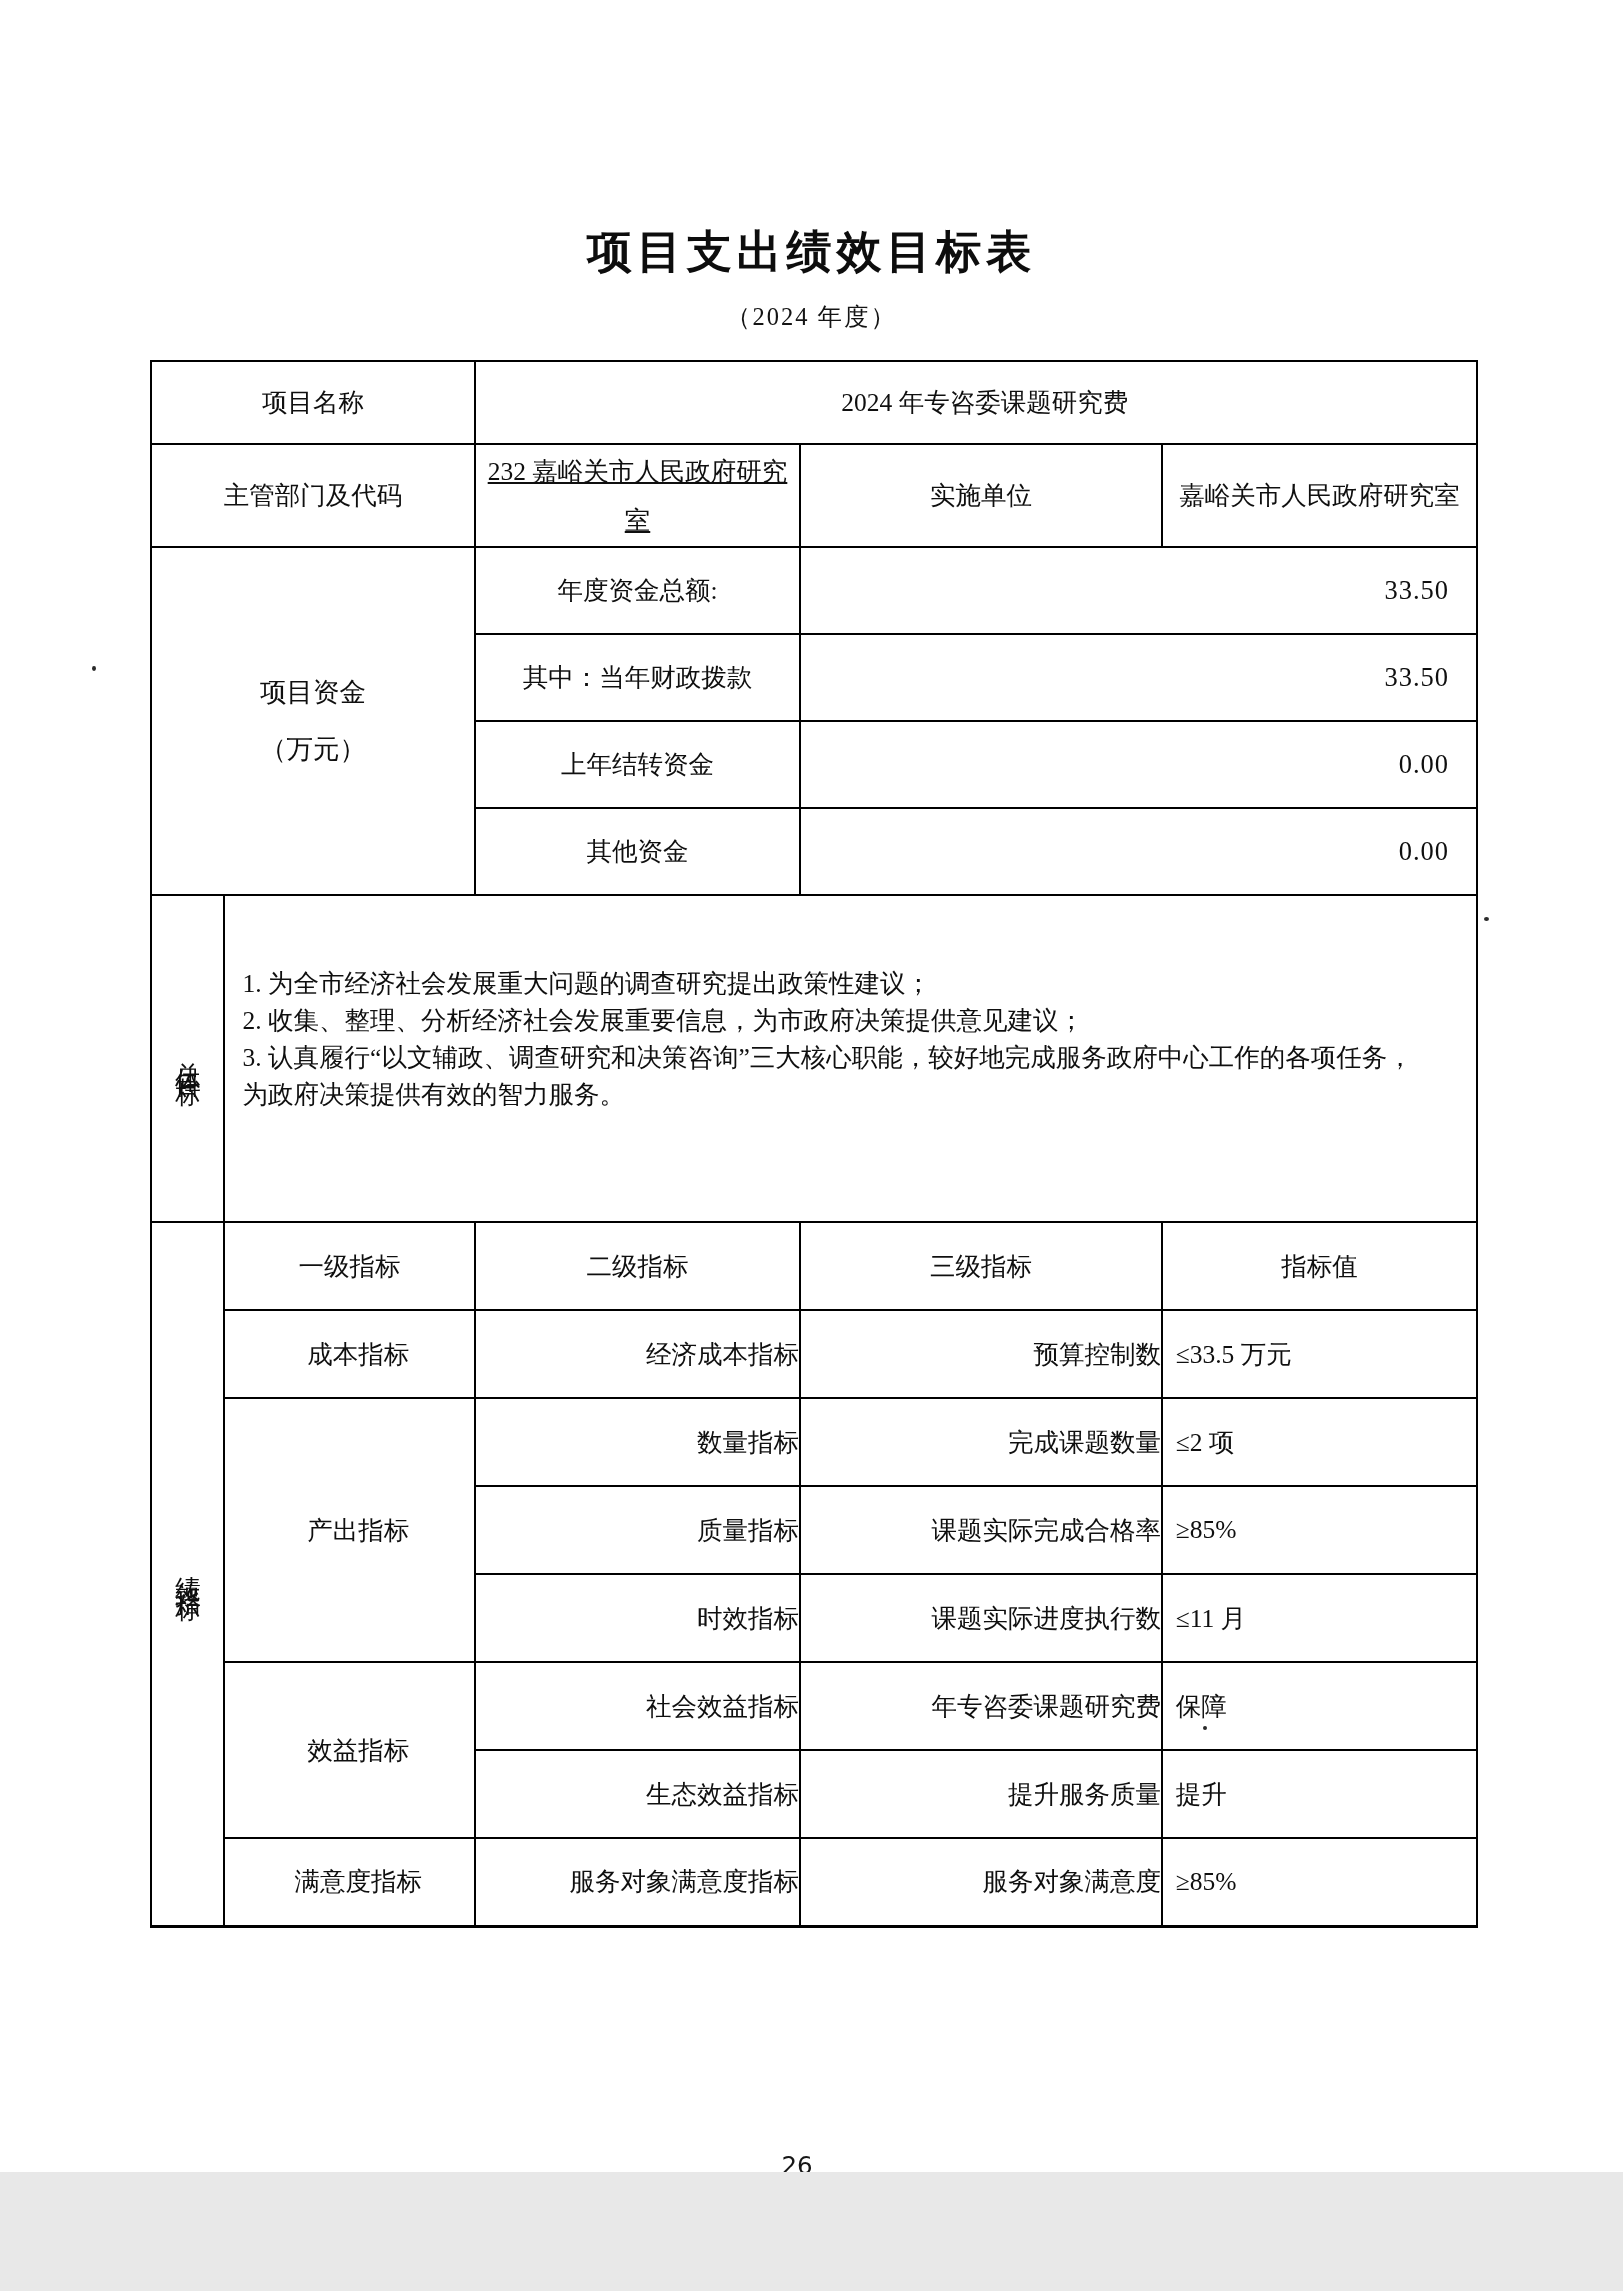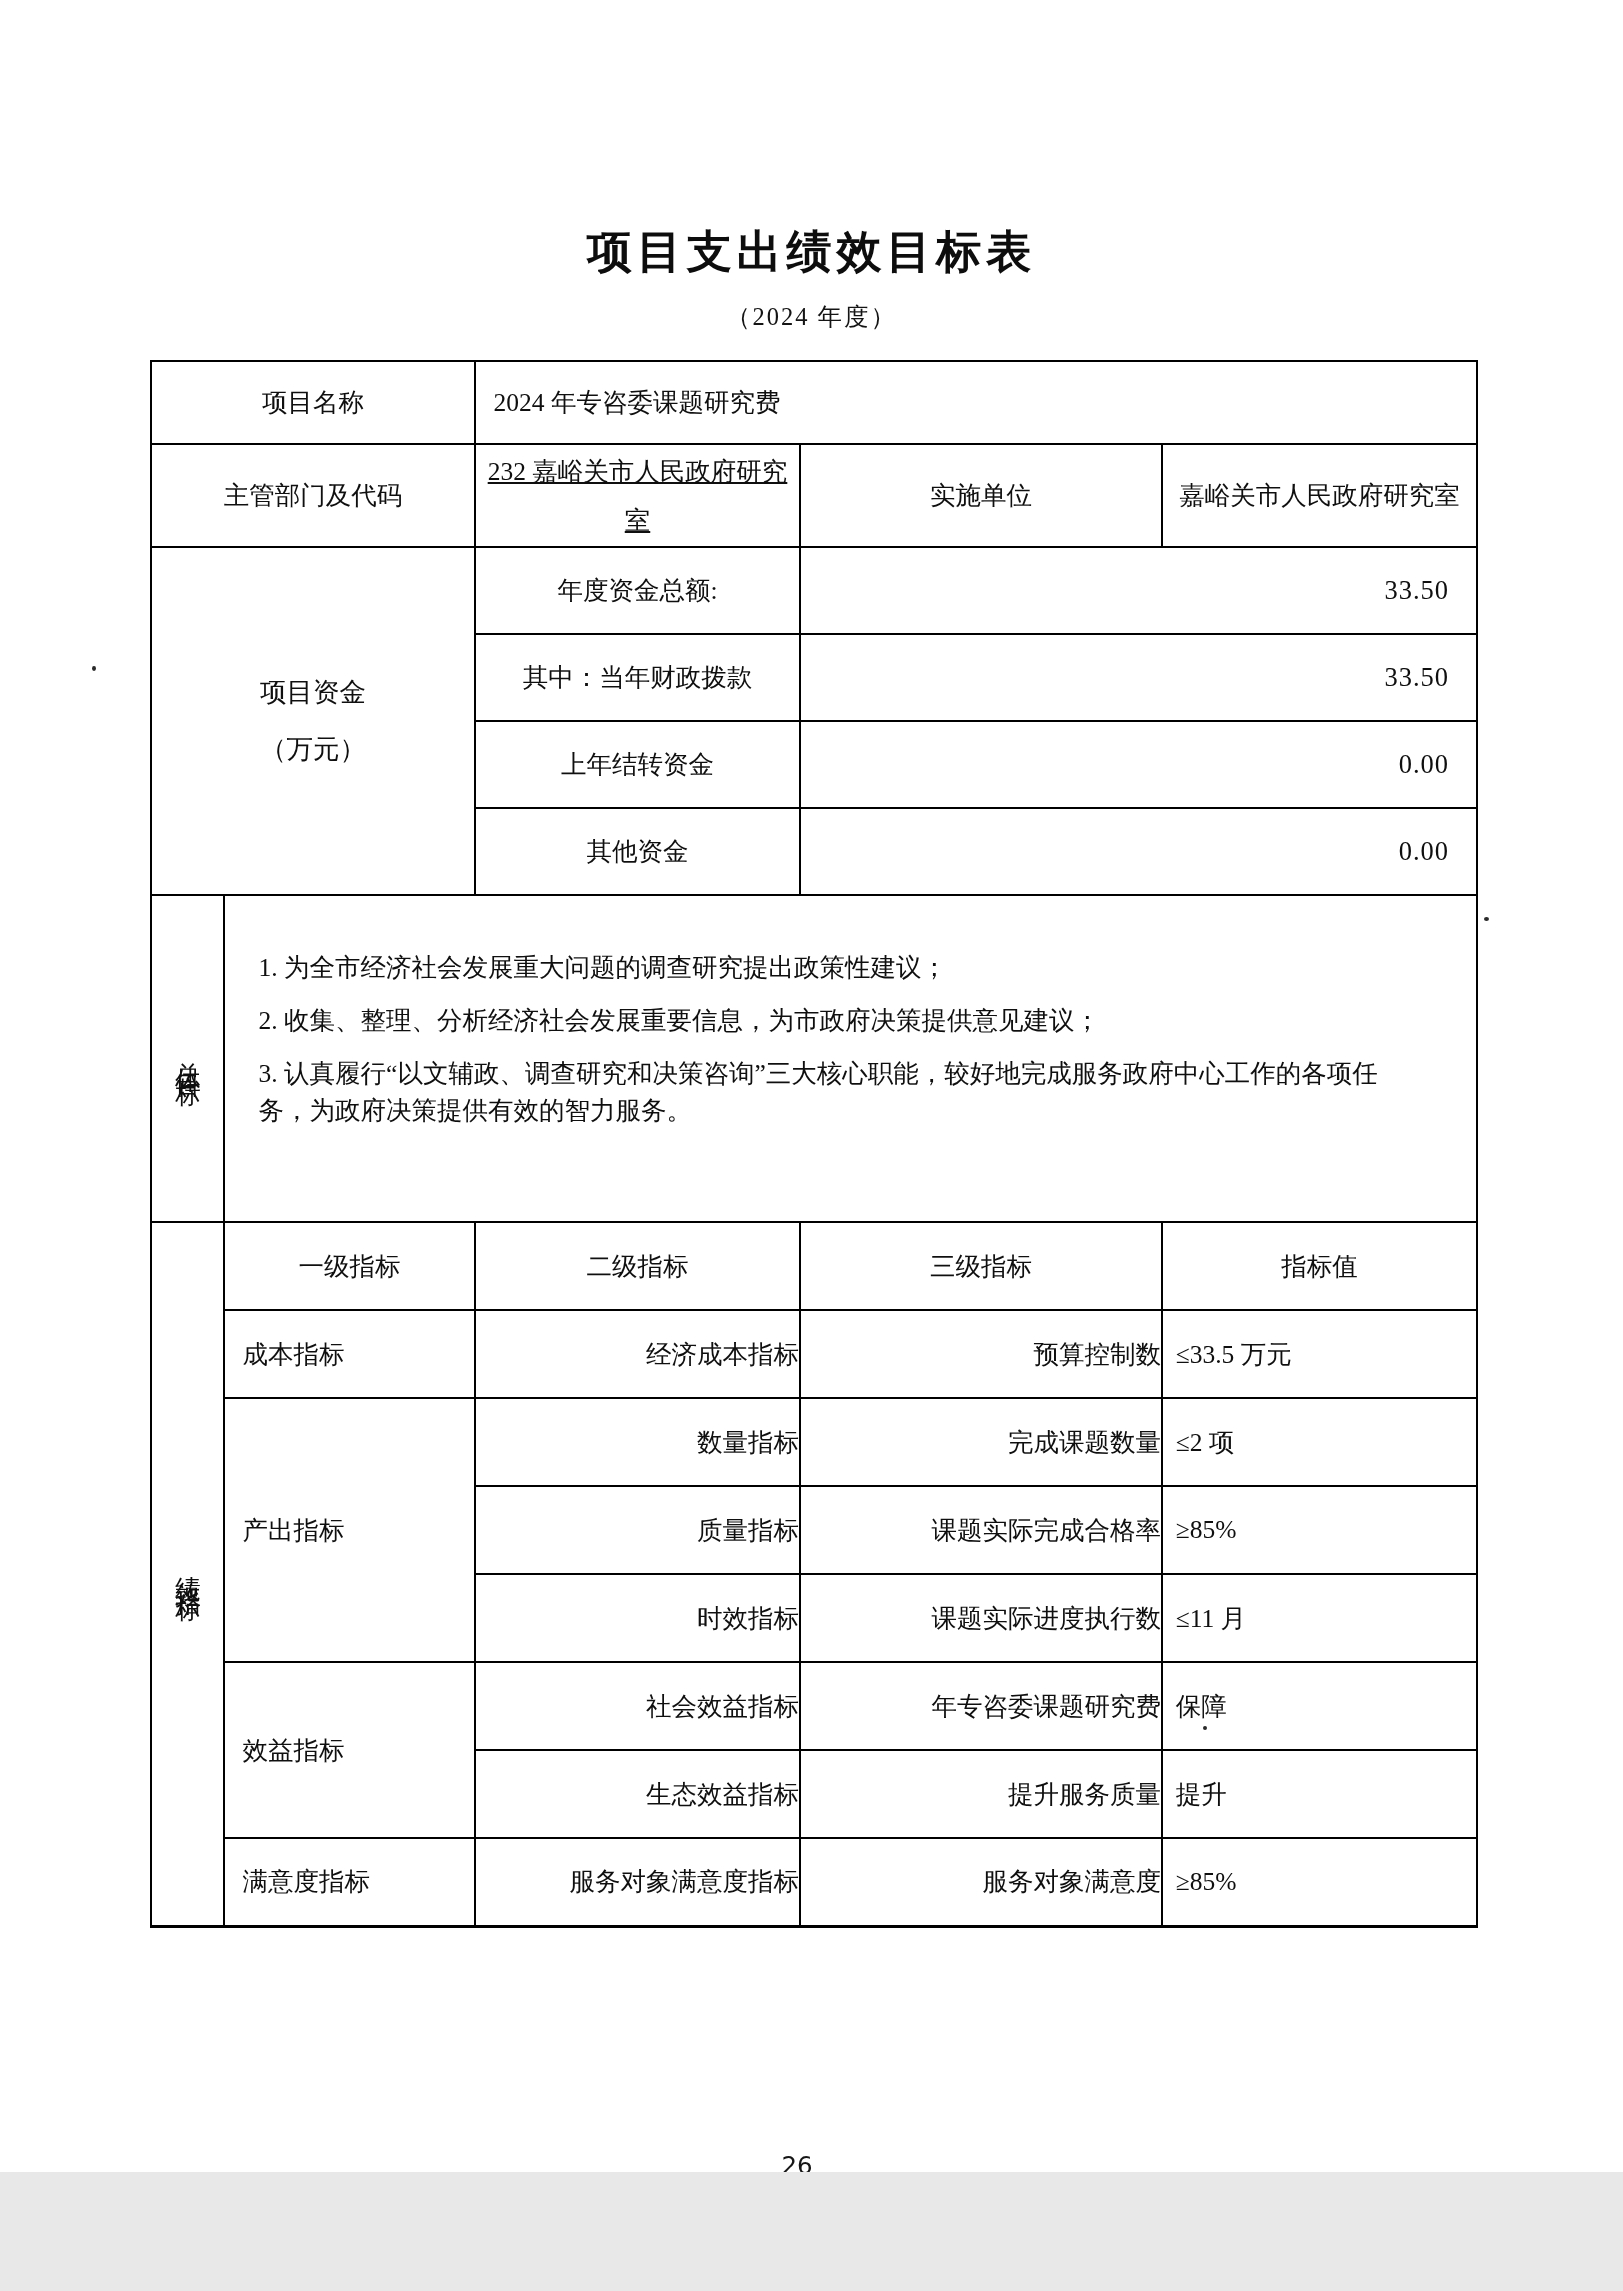--- a/index.html
+++ b/index.html
@@ -53,21 +53,21 @@
     vertical-align: middle;
     overflow: hidden;
   }
   table.main { border: 2.9px solid #000; border-bottom-width: 3.9px; }
   tr.r-name   { height: 83px; }
   tr.r-dept   { height: 103px; }
   tr.r-fund   { height: 87px; }
   tr.r-goal   { height: 327px; }
   tr.r-ind    { height: 88px; }
   .c-center { text-align: center; }
-  .c-left-pad18 { text-align: left; padding-left: 17.6px; }
+  .c-left-pad18 { text-align: center; padding-left: 17.6px; }
   .c-left-pad20 { text-align: right; padding-left: 31px; }
   .c-left-pad13 { text-align: left; padding-left: 12.7px; }
   .c-right-num { text-align: right; padding-right: 27px; font-size: 26.5px; letter-spacing: 1px; }
   .vtext-cell { text-align: center; }
   .vtext {
     writing-mode: vertical-rl;
     text-orientation: upright;
     letter-spacing: 6.9px;
     display: inline-block;
     font-size: 25.5px;
@@ -75,21 +75,21 @@
   }
   .fund-label-lines { text-align: center; line-height: 57px; font-size: 26.5px; }
   .dept-value { text-align: center; line-height: 49px; padding: 0 6px; text-decoration: underline; }
   .goal-cell {
     vertical-align: bottom;
     padding: 0 45px 39px 17.6px;
     line-height: 37px;
     font-size: 25.5px;
     text-align: left;
   }
-  .goal-cell p { margin: 16px; }
+  .goal-cell p { margin: 0; }
   .page-number {
     position: absolute;
     top: 2107px;
     left: 0;
     width: 1594px;
     text-align: center;
     font-size: 24.5px;
     font-family: "DejaVu Sans", "Liberation Sans", sans-serif;
     color: #161616;
     margin-top: 44px;

